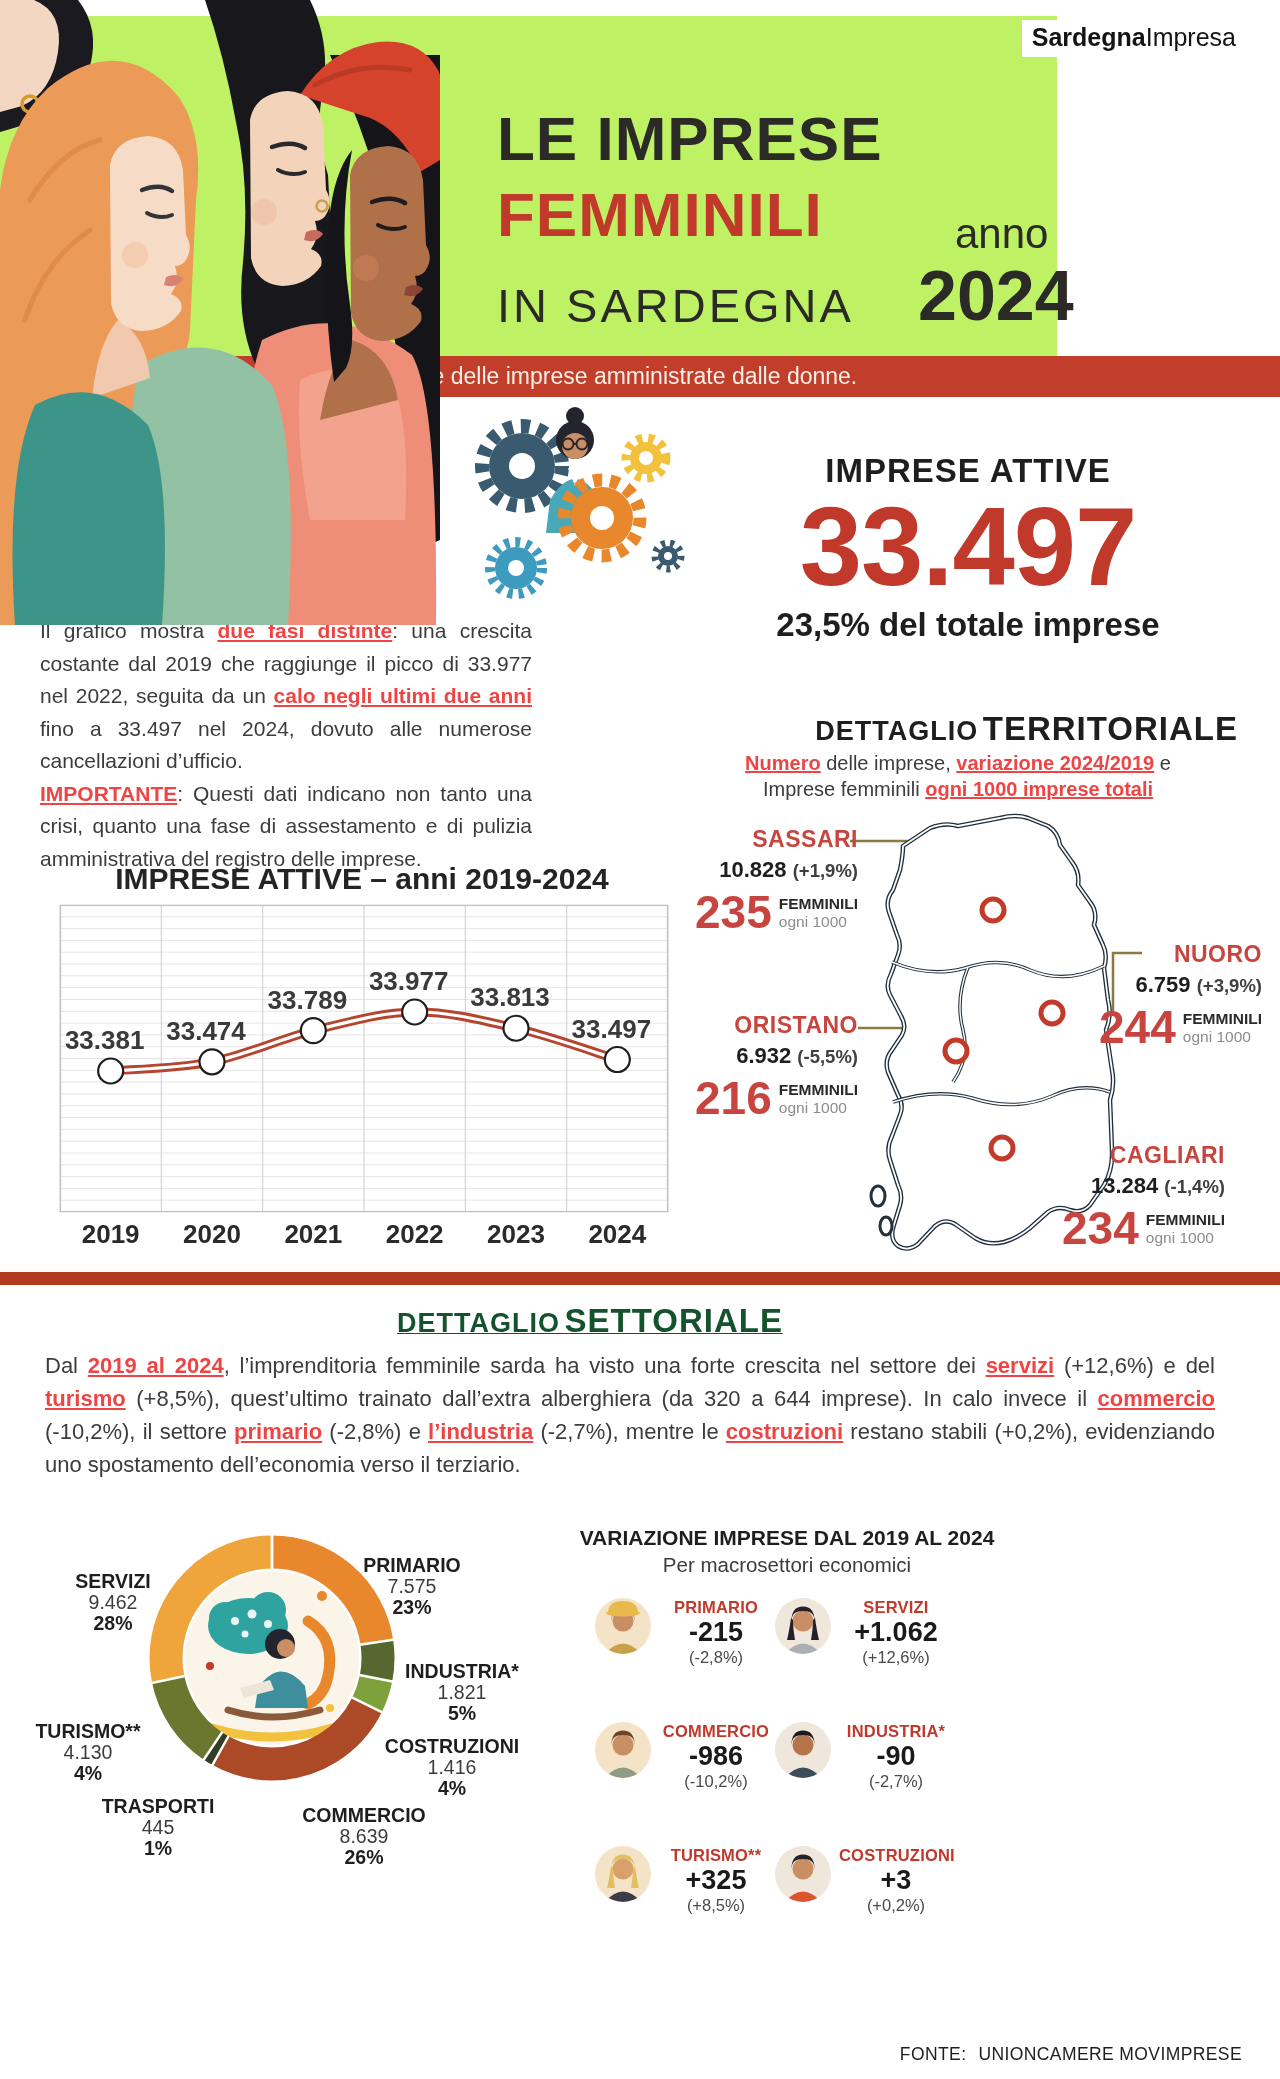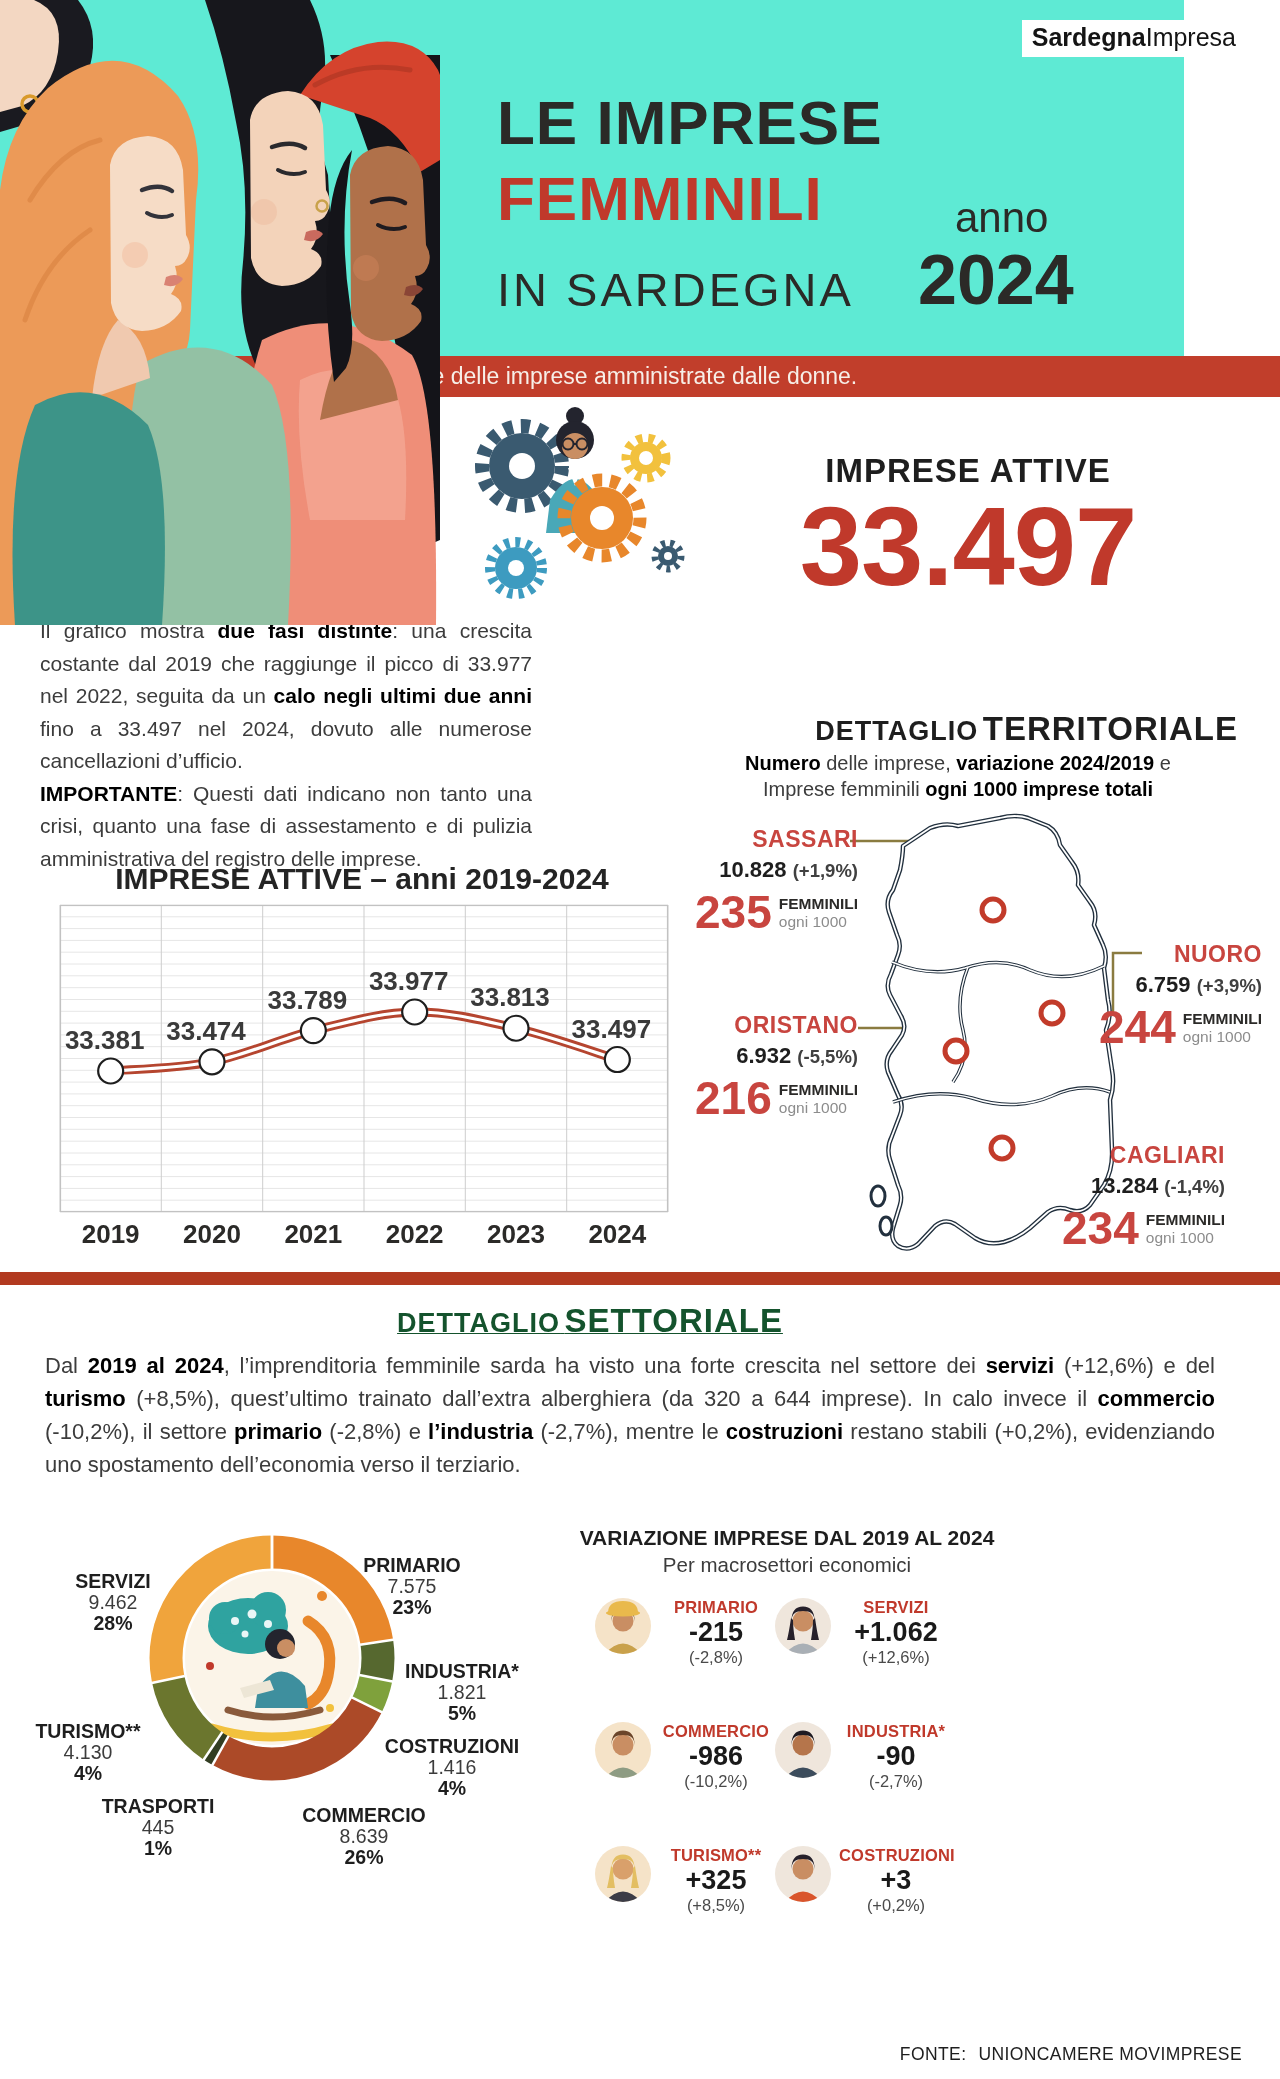--- a/index.html
+++ b/index.html
@@ -2,24 +2,24 @@
 <html><head>
 <meta charset="utf-8">
 <style>
   * { margin:0; padding:0; box-sizing:border-box; }
   html,body { background:#888; }
   .page {
     position:relative; width:1280px; height:2079px; background:#ffffff;
     font-family:"Liberation Sans","DejaVu Sans",sans-serif; color:#2B2A28;
     margin:0 auto; overflow:hidden;
   }
-  b { font-weight:bold; color:#000000; }
-
-  
-  .hero { position:absolute; left:0; top:0; width:1184px; height:356px; background:#5eead4; }
+  b { font-weight:bold; color:#ef4444;text-decoration:underline; }
+
+  
+  .hero { position:absolute; left:0; top:16px; width:1057px; height:356px; background:#bef264; }
   .banner { position:absolute; left:0; top:356px; width:1280px; height:41px; background:#C13E2B; }
   .banner-text { width:100%; padding-right:105px; text-align:center; line-height:41px;
     color:#F7EFE8; font-size:23px; font-weight:500; }
   .women-illu { position:absolute; left:0; top:0; width:440px; height:625px; z-index:3; }
   .logo { position:absolute; top:20px; right:34px; background:#fff; padding:3px 10px 5px 10px;
     font-size:25px; color:#141414; z-index:4; }
   .logo .lb { font-weight:800; } .logo .lr { font-weight:400; }
   .t1 { position:absolute; left:497px; top:92px; font-size:62px; font-weight:900; letter-spacing:1px; color:#2B2A27; line-height:1; }
   .t2 { position:absolute; left:497px; top:168px; font-size:62px; font-weight:900; letter-spacing:1px; color:#C0392B; line-height:1; }
   .t-anno { position:absolute; left:955px; top:194px; font-size:42px; font-weight:400; color:#2B2A27; }
@@ -193,20 +193,21 @@
     <g>
       <circle cx="218" cy="168" r="13" fill="none" stroke="#3A5A70" stroke-width="7" stroke-dasharray="4 5"></circle>
       <circle cx="218" cy="168" r="10" fill="#3A5A70"></circle>
         <circle cx="218" cy="168" r="4" fill="#fff"></circle>
     </g>
   </svg>
 
   <div class="attive">
     <div class="attive-label">IMPRESE ATTIVE</div>
     <div class="attive-value">33.497</div>
+    <div class="attive-sub">23,5% del totale imprese</div>
   </div>
 
   <div class="intro">
     <div><span>Il grafico mostra </span><b>due fasi distinte</b><span>: una crescita costante dal 2019 che raggiunge il picco di 33.977 nel 2022, seguita da un </span><b>calo negli ultimi due anni</b><span> fino a 33.497 nel 2024, dovuto alle numerose cancellazioni d’ufficio.</span></div>
     <div><b>IMPORTANTE</b><span>: Questi dati indicano non tanto una crisi, quanto una fase di assestamento e di pulizia amministrativa del registro delle imprese.</span></div>
   </div>
 
   <div class="chart-title">IMPRESE ATTIVE – anni 2019-2024</div>
   <div class="line-chart">
     <svg id="lineSvg" width="610" height="348" viewBox="0 0 610 348">

